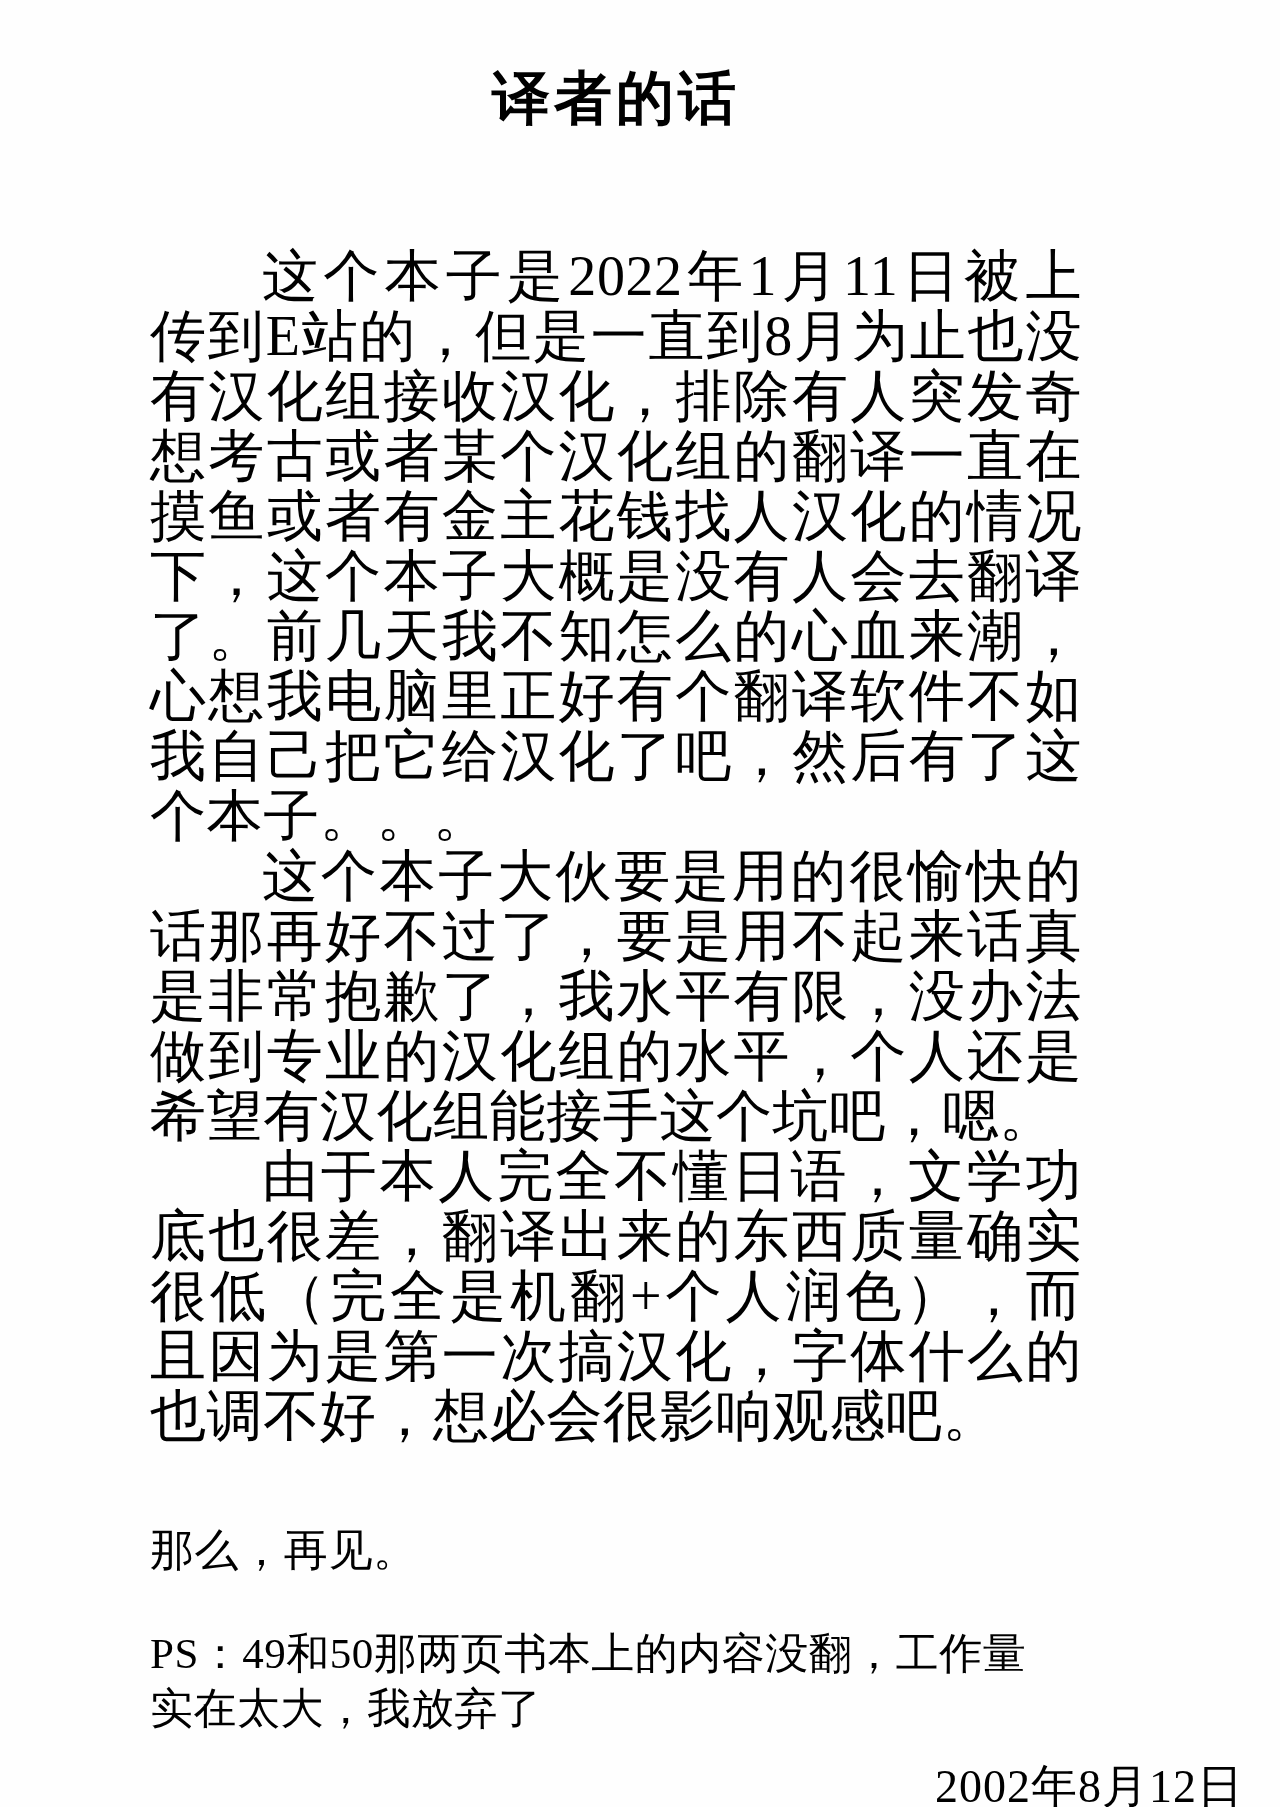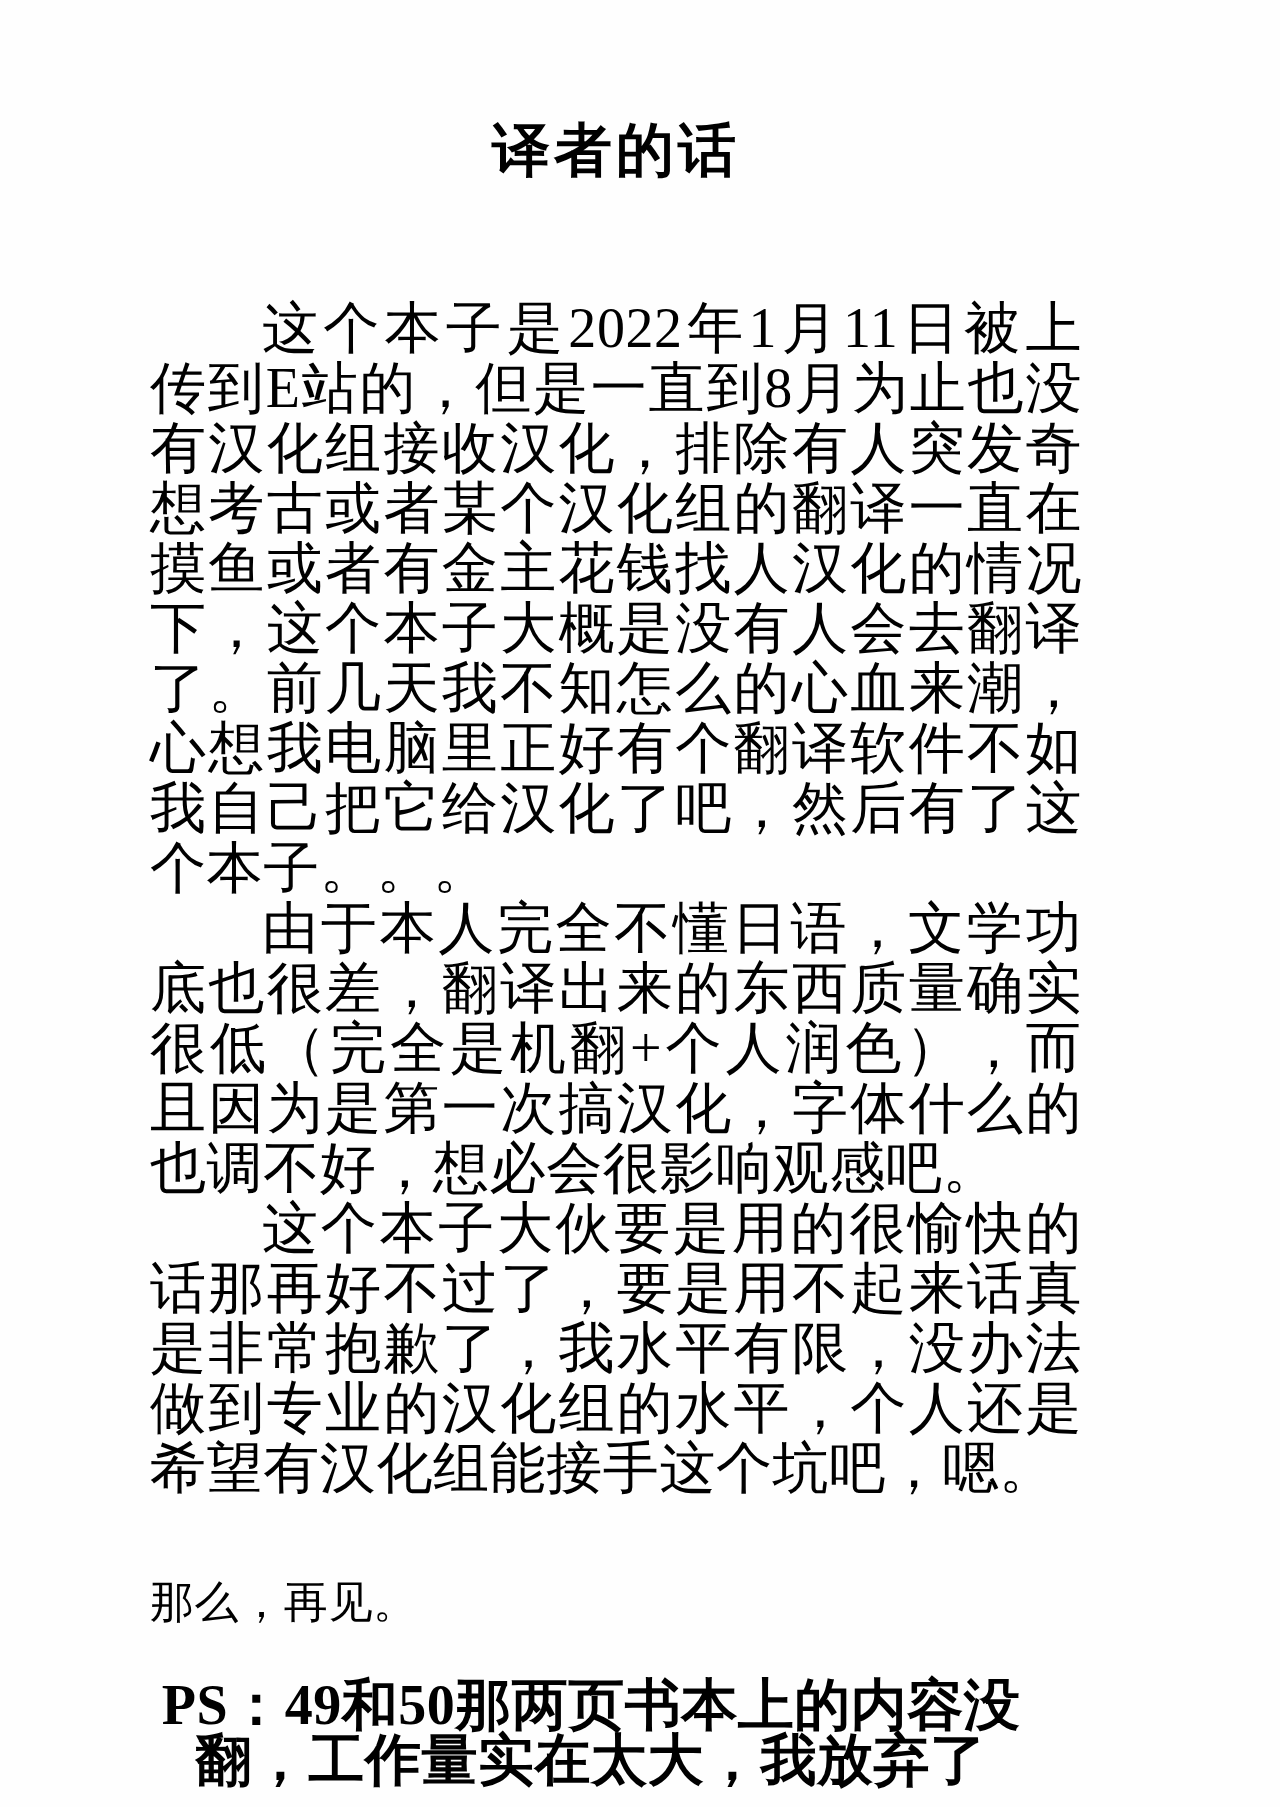--- a/index.html
+++ b/index.html
@@ -8,21 +8,21 @@
     background: #ffffff;
   }
   .page {
     position: relative;
     width: 1280px;
     height: 1807px;
     margin: 0 auto;
     background: #fefefe;
     color: #000000;
     box-sizing: border-box;
-    padding: 116px 198px 0 150px;
+    padding: 64px 198px 0 150px;
     overflow: hidden;
     font-family: "Liberation Serif", "DejaVu Serif", serif;
   }
   .title {
     margin: 0;
     font-size: 58px;
     line-height: 70px;
     font-weight: bold;
     text-align: center;
     letter-spacing: 4px;
@@ -39,44 +39,43 @@
     text-indent: 2em;
   }
   .farewell {
     margin: 75px 0 0 0;
     font-size: 44px;
     line-height: 60px;
     letter-spacing: 0.6px;
   }
   .postscript {
     margin: 45px 50px 0 0;
-    font-size: 56px;
+    font-size: 43px;
     line-height: 55px;
     letter-spacing: 0.5px;
-    text-align: center;
-    font-weight: bold;
+    text-align: left;
   }
   .date-line {
     margin: 26px -162px 0 0;
     font-size: 46px;
     line-height: 50px;
     text-align: right;
     letter-spacing: 1px;
   }
 </style>
 </head>
 <body>
 
 <div class="page">
   <h1 class="title">译者的话</h1>
 
   <div class="note-body">
     <p>这个本子是2022年1月11日被上传到E站的，但是一直到8月为止也没有汉化组接收汉化，排除有人突发奇想考古或者某个汉化组的翻译一直在摸鱼或者有金主花钱找人汉化的情况下，这个本子大概是没有人会去翻译了。前几天我不知怎么的心血来潮，心想我电脑里正好有个翻译软件不如我自己把它给汉化了吧，然后有了这个本子。。。</p>
+    <p>这个本子大伙要是用的很愉快的话那再好不过了，要是用不起来话真是非常抱歉了，我水平有限，没办法做到专业的汉化组的水平，个人还是希望有汉化组能接手这个坑吧，嗯。</p>
     <p>由于本人完全不懂日语，文学功底也很差，翻译出来的东西质量确实很低（完全是机翻+个人润色），而且因为是第一次搞汉化，字体什么的也调不好，想必会很影响观感吧。</p>
-    <p>这个本子大伙要是用的很愉快的话那再好不过了，要是用不起来话真是非常抱歉了，我水平有限，没办法做到专业的汉化组的水平，个人还是希望有汉化组能接手这个坑吧，嗯。</p>
   </div>
 
   <p class="farewell">那么，再见。</p>
 
   <p class="postscript">PS：49和50那两页书本上的内容没翻，工作量实在太大，我放弃了</p>
 
   <p class="date-line">2002年8月12日</p>
 </div>
 
 </body></html>

